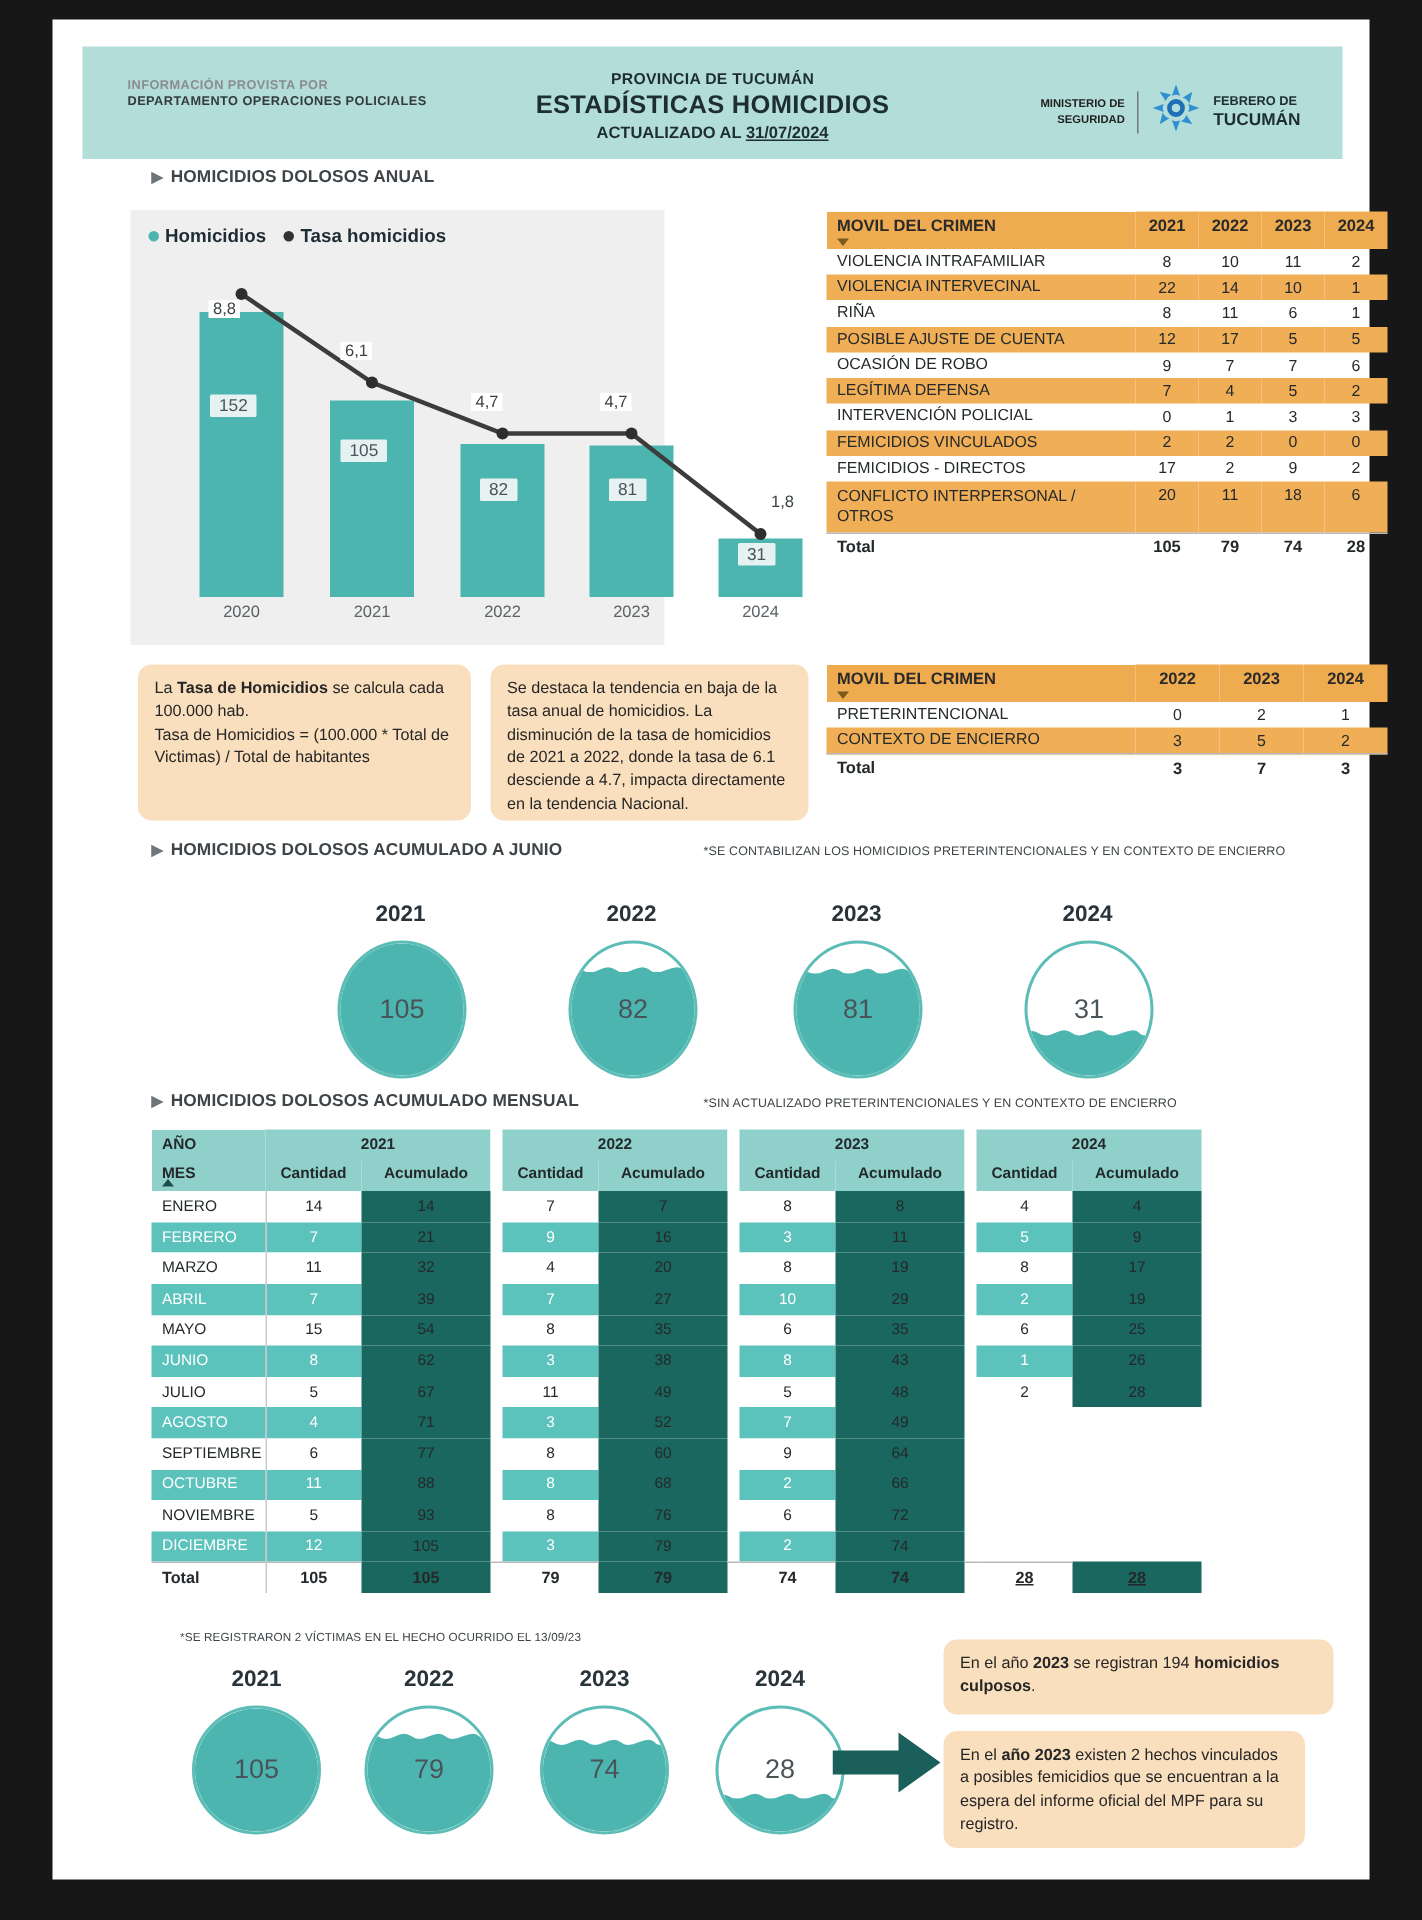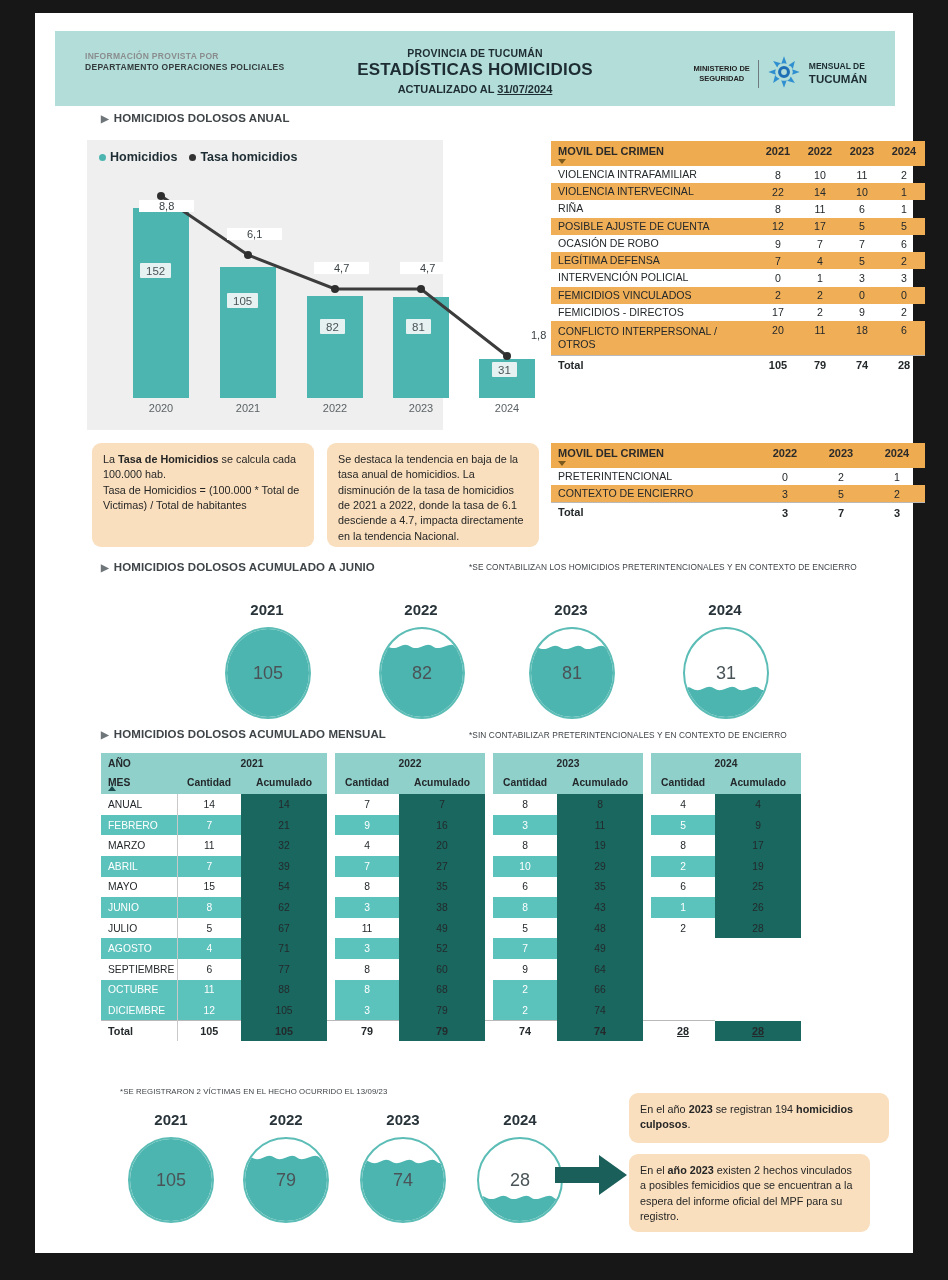--- a/index.html
+++ b/index.html
@@ -24,21 +24,21 @@
   }
   .hdr-left { position:absolute; left:30px; top:20px; line-height:1.35; }
   .hdr-left .l1 { font-size:8.5px; letter-spacing:.3px; color:#8a8d8f; font-weight:600; }
   .hdr-left .l2 { font-size:8.5px; letter-spacing:.3px; color:#333b3d; font-weight:700; }
   .hdr-center { position:absolute; left:0; right:0; top:16px; text-align:center; color:#1d2d33; }
   .hdr-center .c1 { font-size:10.5px; font-weight:700; letter-spacing:.2px; }
   .hdr-center .c2 { font-size:17px; font-weight:700; letter-spacing:.2px; margin-top:1px;}
   .hdr-center .c3 { font-size:11px; font-weight:700; margin-top:3px; }
   .hdr-center .c3 u { text-decoration:underline; }
   .hdr-right { position:absolute; right:28px; top:24px; display:flex; align-items:center; gap:8px;}
-  .hdr-right .min { text-align:center; font-size:7.5px; font-weight:700; color:#222; line-height:1.35; }
+  .hdr-right .min { text-align:right; font-size:7.5px; font-weight:700; color:#222; line-height:1.35; }
   .hdr-right .min .m1{ font-weight:600; }
   .hdr-right .divider { width:1px; height:28px; background:#6f7b7e; }
   .hdr-right .gob { font-size:8.5px; font-weight:800; color:#1d2d33; line-height:1.3;}
   .hdr-right .gob .g2 { font-size:11.5px; }
 
   
   .sect-title {
     position:absolute; font-size:11.5px; font-weight:700;
     color:#3e4447; letter-spacing:.1px; white-space:nowrap;
   }
@@ -59,21 +59,21 @@
   .plot { position:absolute; left:0; top:36px; width:440px; height:222px; }
   .bar { position:absolute; bottom:0; background:#4db5b0; }
   .bar-lbl {
     position:absolute; background:#e6f2f2; color:#4a5458;
     font-size:11.5px; padding:1.5px 6px; border-radius:1px; white-space:nowrap;
   }
   .xlabels { position:absolute; left:0; top:262px; width:440px; height:22px; }
   .xlabels span { position:absolute; font-size:11px; color:#5b6366; transform:translateX(-50%); }
   .rate-lbl {
     position:absolute; background:#ffffff; color:#3a4145;
-    font-size:11px; padding:0 20px; white-space:nowrap;
+    font-size:11px; padding:0 3px; white-space:nowrap;
   }
 
   
   .otable { position:absolute; border-collapse:collapse; }
   .otable th, .otable td { padding:2px 0; }
   .otable .hdr th {
     background:#efab4f; color:#2a2a2a; font-size:11px; font-weight:700;
     text-align:center; padding:4px 0 9px 0;
   }
   .otable .hdr th.lbl { text-align:left; padding-left:7px; position:relative; }
@@ -173,21 +173,21 @@
             <path d="M96 50 L74 58 Q78 50 74 42 Z"></path>
             <path d="M82 82 L59 76 Q68 72 70 63 Z"></path>
             <path d="M50 96 L42 74 Q50 78 58 74 Z"></path>
             <path d="M18 82 L24 59 Q28 68 37 70 Z"></path>
             <path d="M4 50 L26 42 Q22 50 26 58 Z"></path>
             <path d="M18 18 L41 24 Q32 28 30 37 Z"></path>
           </g>
         </svg>
       </span>
       <div class="gob">
-        <div>MENSUAL DE</div>
+        <div>FEBRERO DE</div>
         <div class="g2">TUCUMÁN</div>
       </div>
     </div>
   </div>
 
   <div class="sect-title" style="left:66px; top:99px;">
     <span class="tri">▶</span><span>HOMICIDIOS DOLOSOS ANUAL</span>
   </div>
 
   <div class="chart-box">
@@ -411,21 +411,21 @@
       <svg class="wave" style="bottom:28%;" viewBox="0 0 100 8" preserveAspectRatio="none">
           <path d="M0,8 Q6,0 12,4 T25,4 T37,4 T50,4 T62,4 T75,4 T87,4 T100,4 L100,8 Z" fill="#4db5b0"></path>
         </svg>
       <div class="val">31</div>
     </div>
   </div>
 
   <div class="sect-title" style="left:66px; top:715px;">
     <span class="tri">▶</span><span>HOMICIDIOS DOLOSOS ACUMULADO MENSUAL</span>
   </div>
-  <div class="sect-note" style="left:434px; top:717px; width:452px;">*SIN CONTABILIZAR PRETERINTENCIONALES Y EN CONTEXTO DE ENCIERRO</div>
+  <div class="sect-note" style="left:434px; top:717px; width:452px;">*SIN ACTUALIZADO PRETERINTENCIONALES Y EN CONTEXTO DE ENCIERRO</div>
 
   <table class="mtable" style="left:66px; top:740px;">
     <tbody>
         <tr>
       <td class="m-head-year m-head-left" style="width:76px;">AÑO</td>
       <td class="m-head-year" colspan="2" style="width:150px;">2021</td>
       <td style="width:8px;background:#fff;"></td>
       <td class="m-head-year" colspan="2" style="width:150px;">2022</td>
       <td style="width:8px;background:#fff;"></td>
       <td class="m-head-year" colspan="2" style="width:150px;">2023</td>
@@ -444,21 +444,21 @@
       <td class="m-head-sub" style="width:86px;">Acumulado</td>
       <td style="background:#fff;"></td>
       <td class="m-head-sub" style="width:64px;">Cantidad</td>
       <td class="m-head-sub" style="width:86px;">Acumulado</td>
       <td style="background:#fff;"></td>
       <td class="m-head-sub" style="width:64px;">Cantidad</td>
       <td class="m-head-sub" style="width:86px;">Acumulado</td>
     </tr>
 
     <tr>
-      <td class="mes cell-q">ANUAL</td>
+      <td class="mes cell-q">ENERO</td>
       <td class="cell-q vline">14</td>
           <td class="cell-a">14</td>
           <td></td>
       <td class="cell-q">7</td>
           <td class="cell-a">7</td>
           <td></td>
       <td class="cell-q">8</td>
           <td class="cell-a">8</td>
           <td></td>
       <td class="cell-q">4</td>
@@ -579,20 +579,34 @@
     <tr>
       <td class="mes cell-q alt">OCTUBRE</td>
       <td class="cell-q alt vline">11</td>
           <td class="cell-a">88</td>
           <td></td>
       <td class="cell-q alt">8</td>
           <td class="cell-a">68</td>
           <td></td>
       <td class="cell-q alt">2</td>
           <td class="cell-a">66</td>
+          <td></td>
+      <td class="cell-q"></td>
+          <td class="cell-q"></td>
+    </tr>
+    <tr>
+      <td class="mes cell-q">NOVIEMBRE</td>
+      <td class="cell-q vline">5</td>
+          <td class="cell-a">93</td>
+          <td></td>
+      <td class="cell-q">8</td>
+          <td class="cell-a">76</td>
+          <td></td>
+      <td class="cell-q">6</td>
+          <td class="cell-a">72</td>
           <td></td>
       <td class="cell-q"></td>
           <td class="cell-q"></td>
     </tr>
     <tr>
       <td class="mes cell-q alt">DICIEMBRE</td>
       <td class="cell-q alt vline">12</td>
           <td class="cell-a">105</td>
           <td></td>
       <td class="cell-q alt">3</td>

